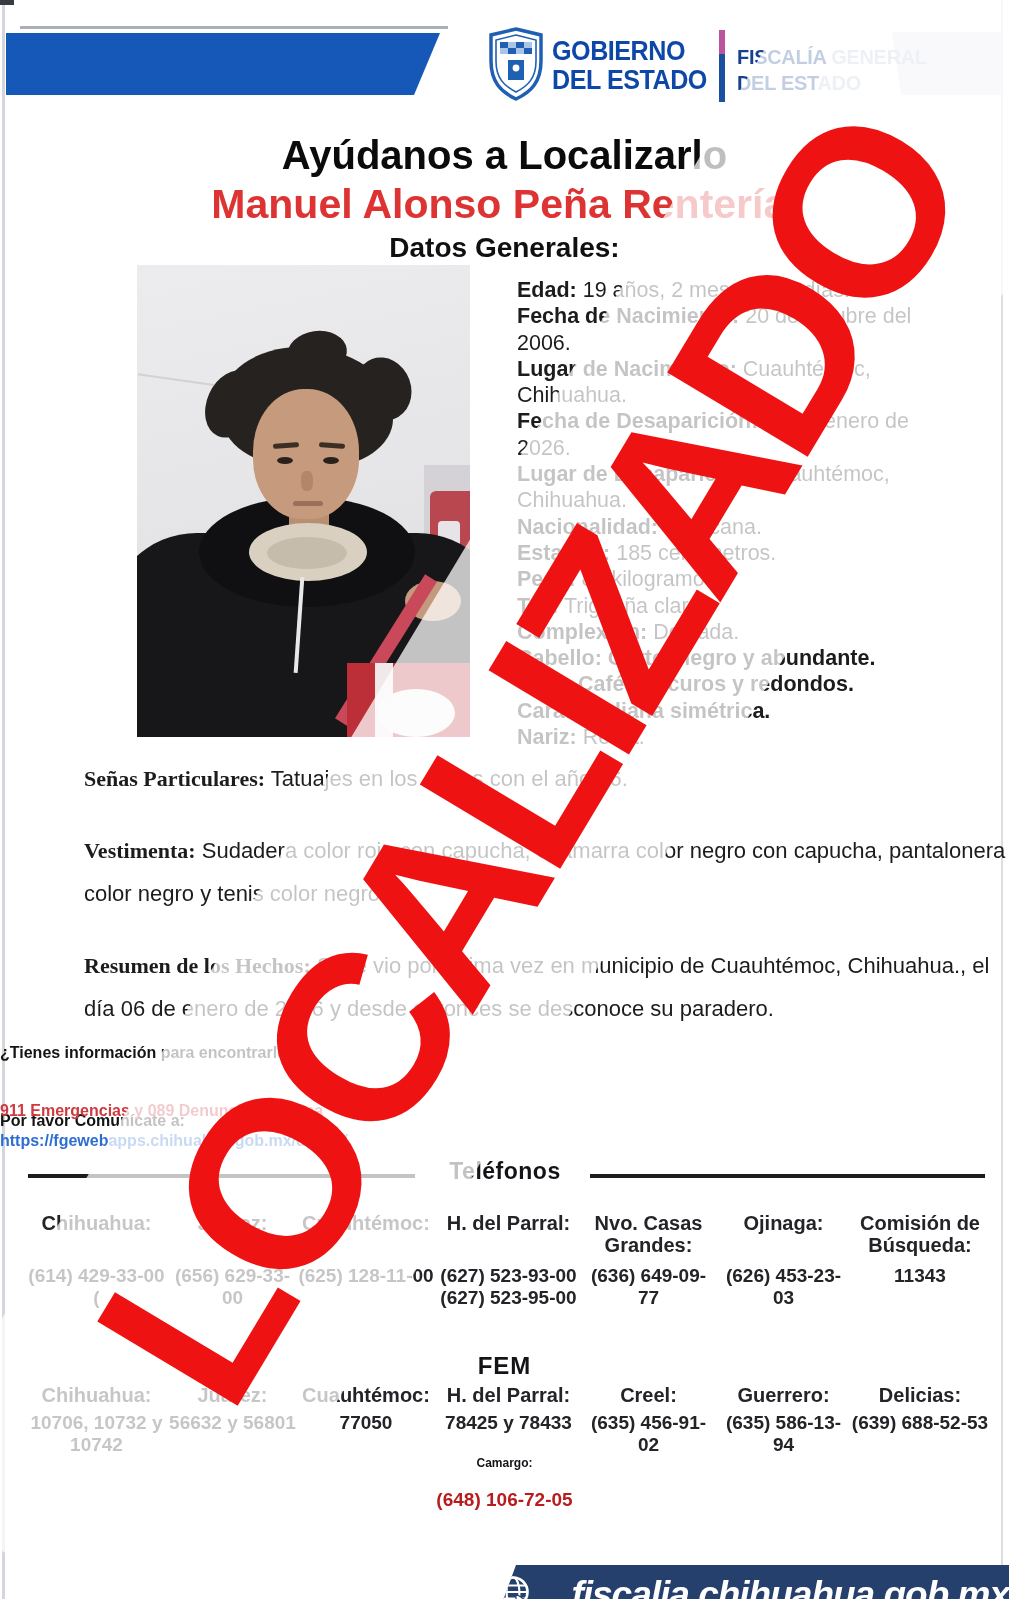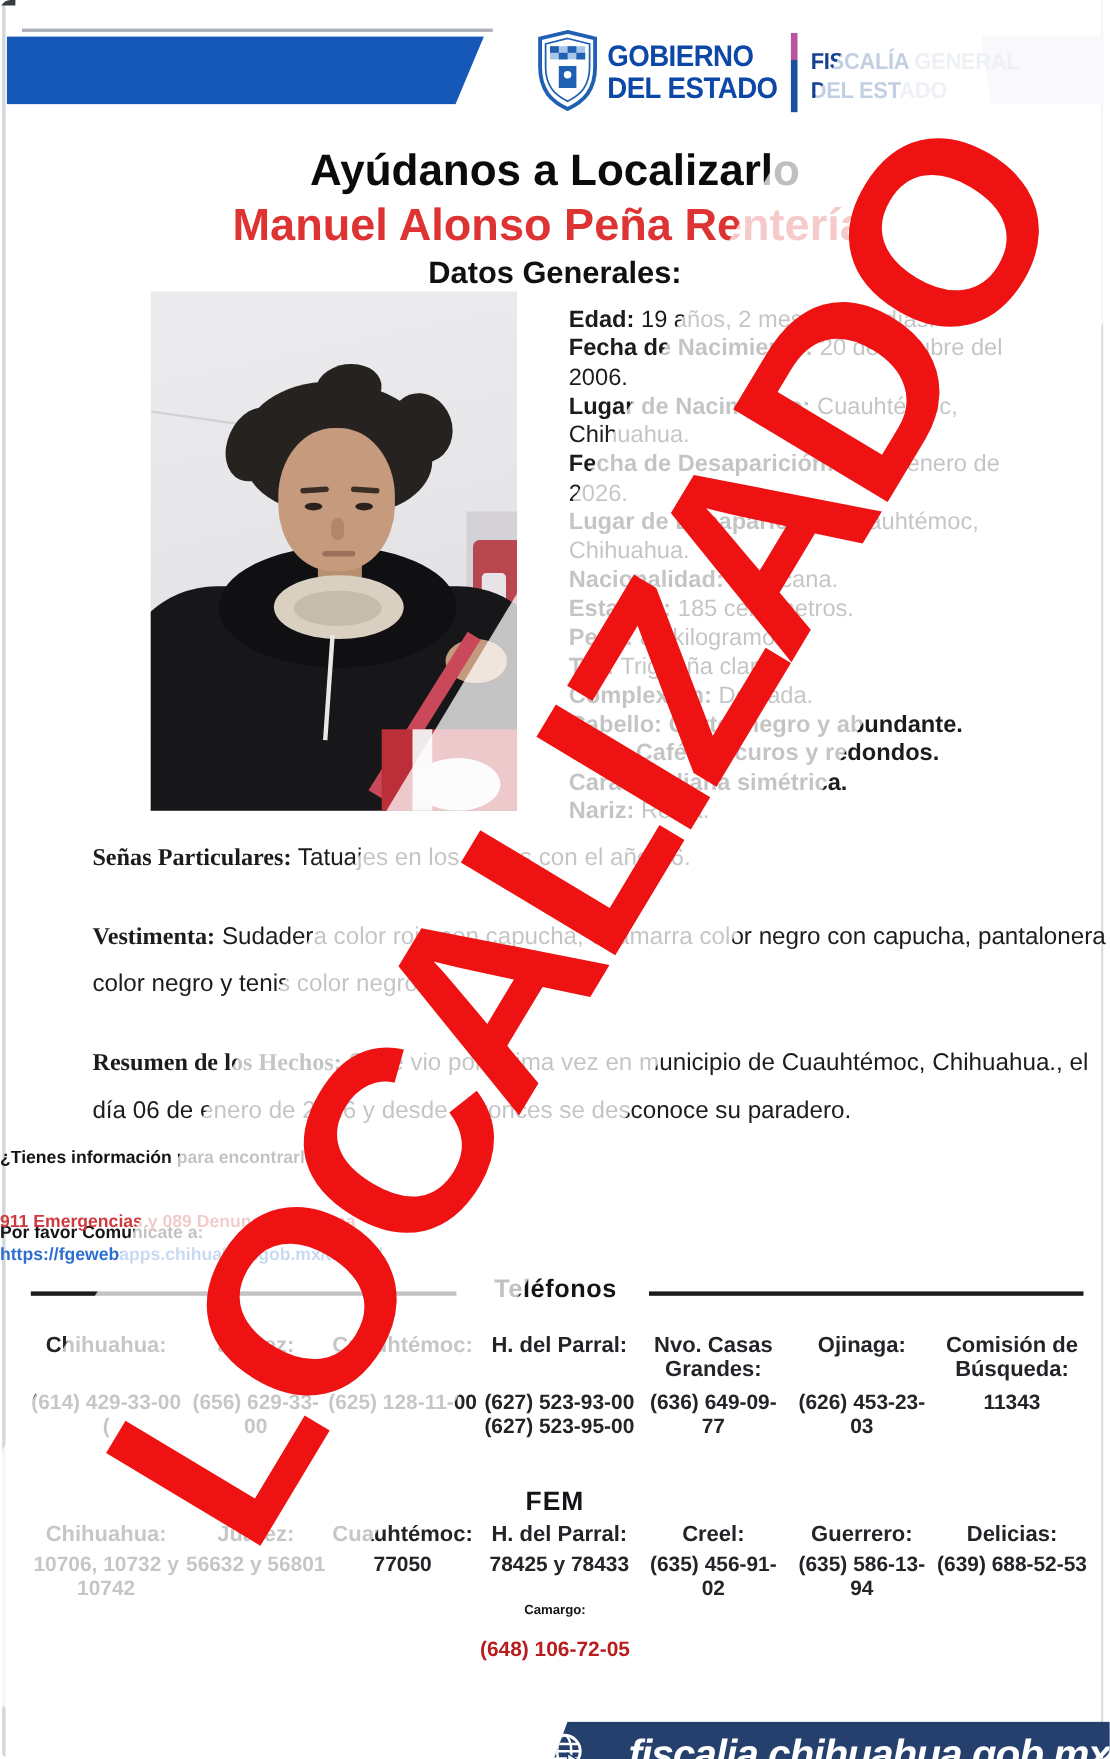--- a/index.html
+++ b/index.html
@@ -1,20 +1,19 @@
 <!DOCTYPE html>
 <html><head>
 <meta charset="utf-8">
 <style>
   html,body{margin:0;padding:0;background:#ffffff;}
   #poster{
     position:relative;width:1009px;height:1599px;margin:0 auto;
     background:#ffffff;overflow:hidden;
     font-family:"Liberation Sans","DejaVu Sans",sans-serif;
-    border-radius:10px;
   }
   .abs{position:absolute;}
   
   .edge-left{left:2px;top:0;width:3px;height:1599px;background:#d3d6da;}
   .edge-right{left:1001px;top:0;width:2px;height:1599px;background:#dcdee2;}
   .corner-mark{left:0;top:0;width:14px;height:5px;background:#383c42;}
   .top-line{left:20px;top:26px;width:428px;height:3px;background:#969ca4;opacity:.8;}
   
   .blue-bar{left:6px;top:33px;width:434px;height:62px;background:#1558b8;
     clip-path:polygon(0 0,100% 0,calc(100% - 26px) 100%,0 100%);}

